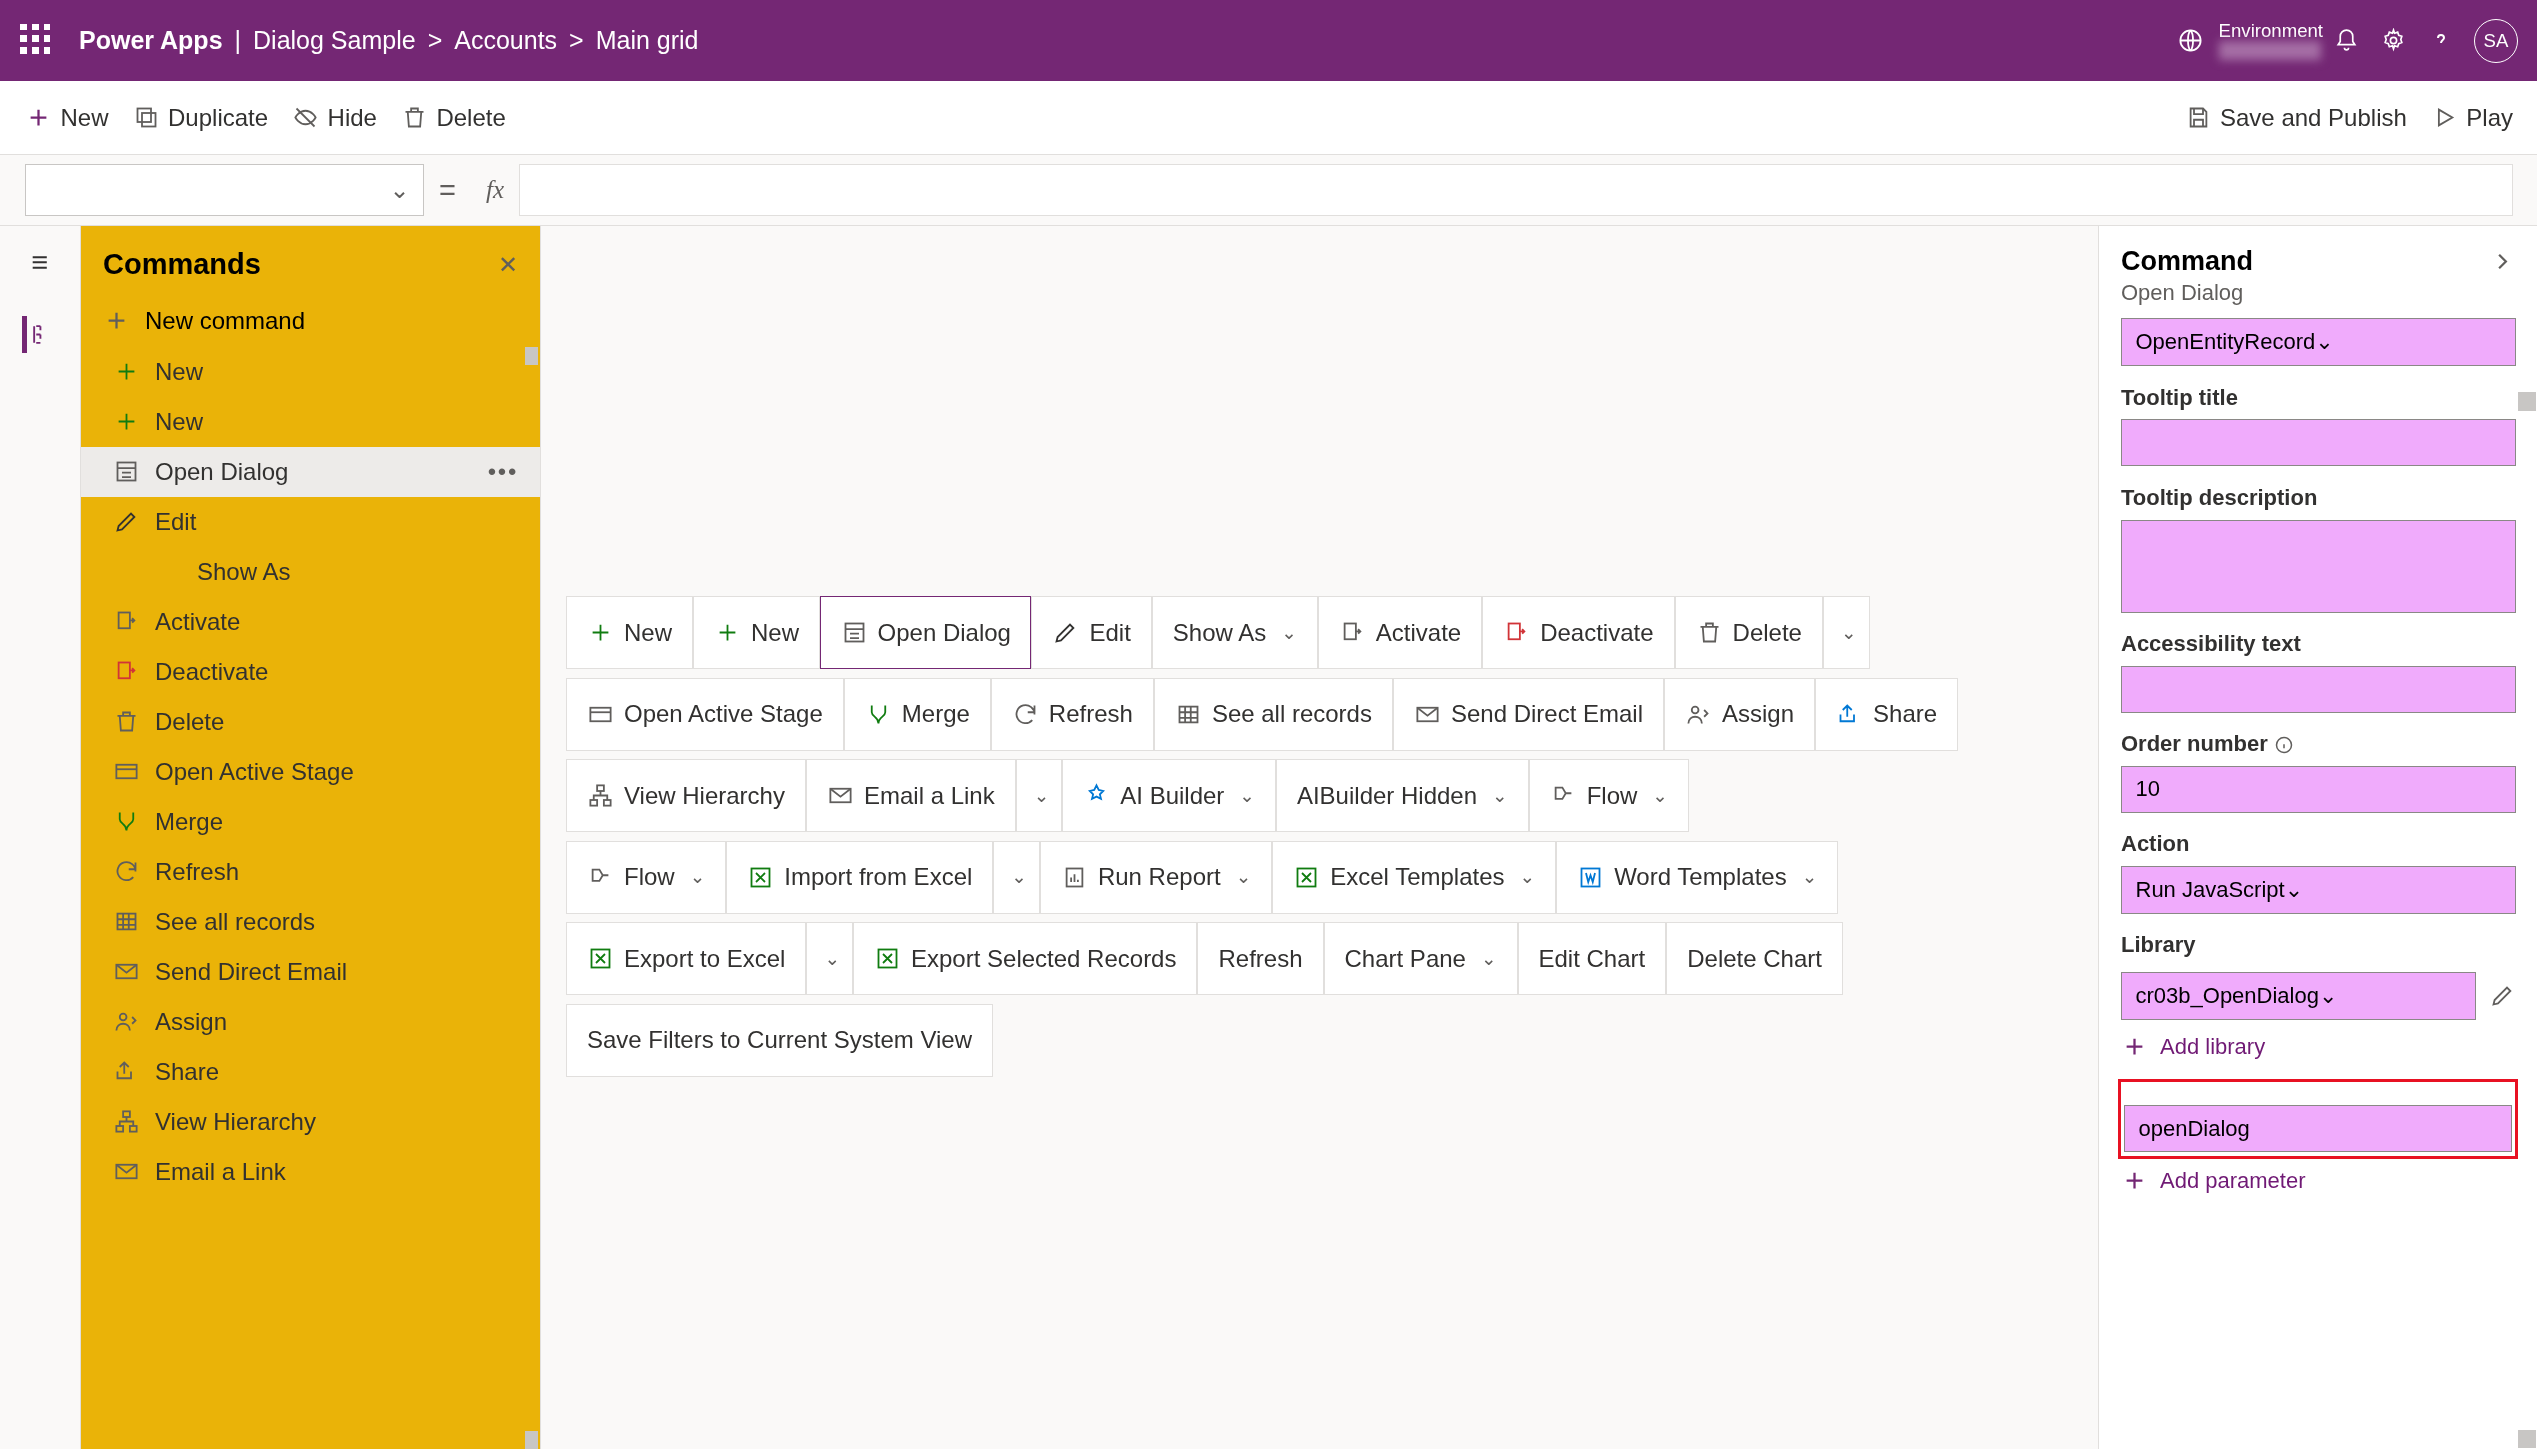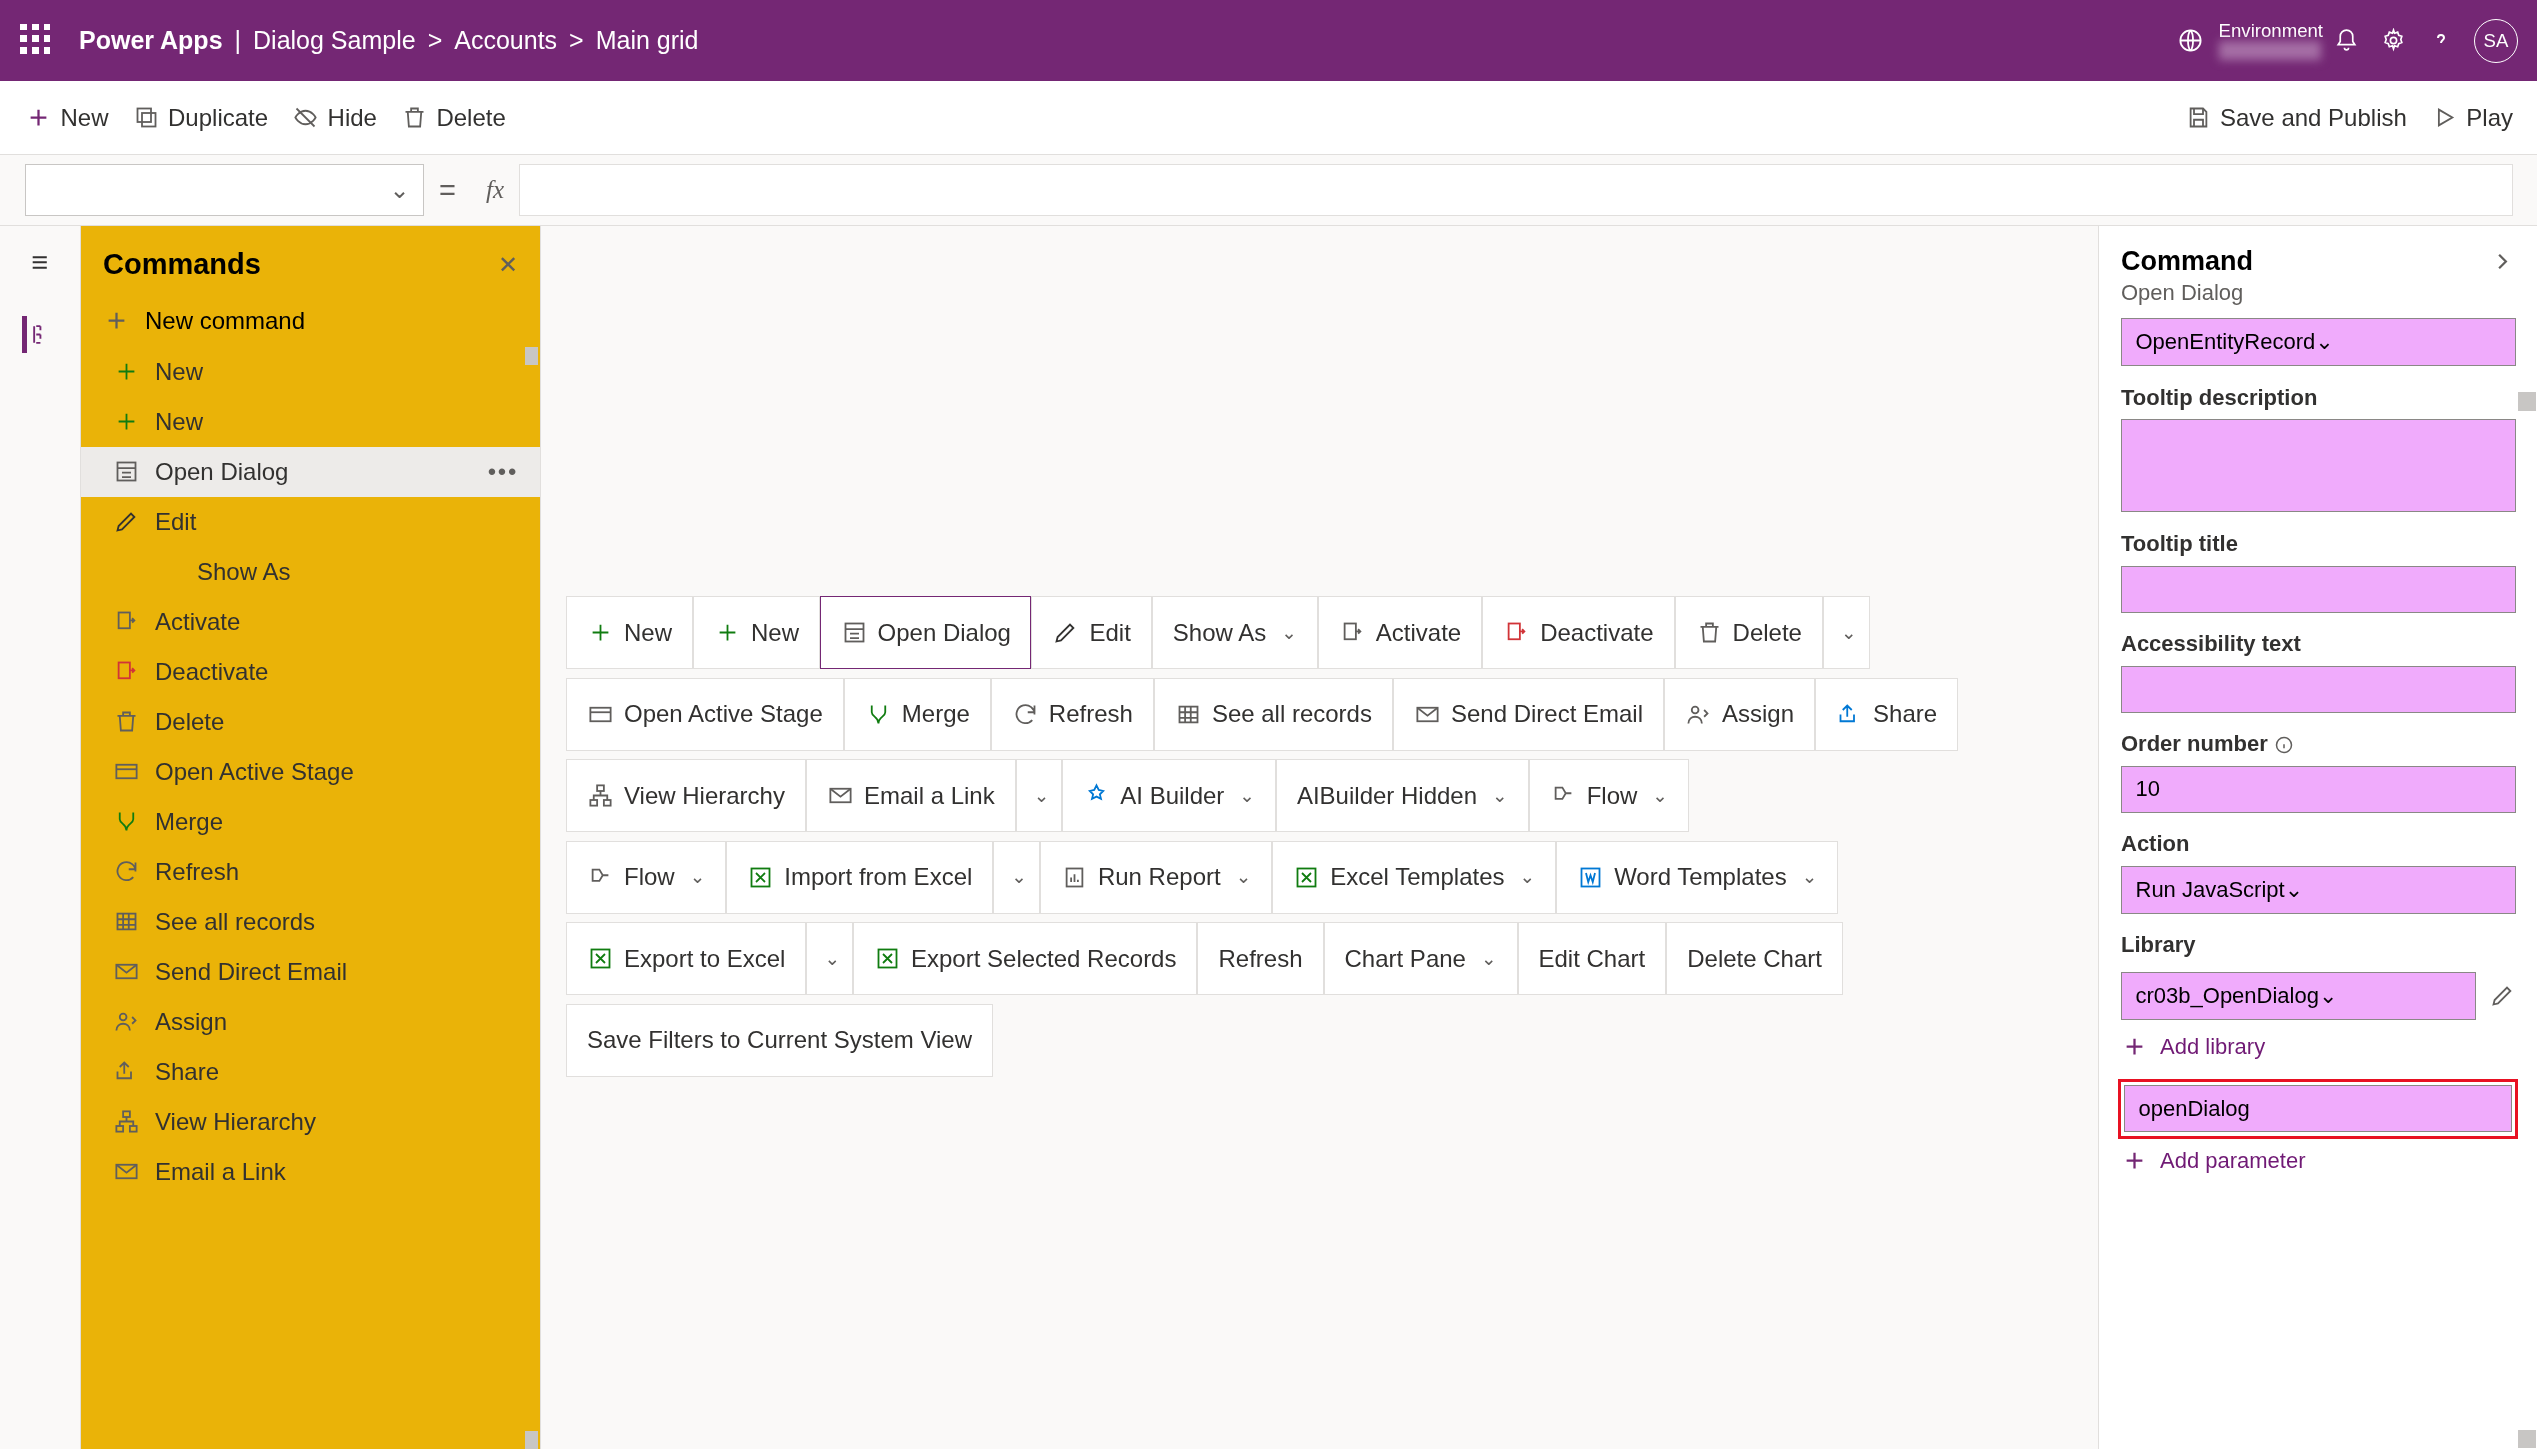--- a/index.html
+++ b/index.html
@@ -67,21 +67,21 @@
 .rpanel .rp-sub { padding:0 22px 12px 22px; color:#605e5c; font-size:22px; }
 .rpanel .field { padding:0 22px 18.6px 22px; }
 .rpanel label { display:block; font-size:22px; font-weight:600; margin-bottom:8.5px; color:#323130; }
 .rpanel .sel,.rpanel .inp,.rpanel .ta { width:100%; border:0.8px solid #8a8886; background:#f0abfc; padding:10px 13.5px; font-size:22px; display:flex; align-items:center; justify-content:flex-start; }
 .rpanel .ta { height:93px; align-items:flex-start; resize:none; }
 .rpanel .inp { height:47px; }
 .rpanel .link { display:flex; align-items:center; gap:12px; padding:5px 22px 18.6px 22px; color:#701a75; font-size:22px; cursor:pointer; }
 .rpanel .lib-row { display:flex; gap:13.5px; align-items:center; padding:0 22px 8.5px 22px; }
 .rpanel .lib-row .sel{ flex:1; }
 .rpanel .highlight { border:3.4px solid #e81123; padding:3.4px; margin:0 20px 3.4px 18.6px;}
-.rpanel .highlight .inp { border:0.8px solid #8a8886; }
+.rpanel .highlight .inp { border:0.8px solid #8a8886;margin-top:20px; }
 .rpanel .scroll-top { position:absolute; right:1.7px; top:166px; width:18.6px; height:18.6px; background:#c8c6c4; }
 .rpanel .scroll-bot { position:absolute; right:1.7px; bottom:1.7px; width:18.6px; height:18.6px; background:#c8c6c4; }
 
 
 .ic { width:27px; height:27px; display:inline-flex; align-items:center; justify-content:center; }
 .ic svg { width:100%; height:100%; }
 .c-purple { color:#742774; }
 .c-green { color:#107c10; }
 .c-blue { color:#0078d4; }
 .c-red { color:#d13438; }
@@ -671,27 +671,27 @@
     <div class="rp-sub">Open Dialog</div>
 
     <div class="field">
       <div class="sel">
           <span>OpenEntityRecord</span>
           <span>⌄</span>
         </div>
     </div>
 
     <div class="field">
+      <label>Tooltip title</label>
+      <div class="inp"></div>
+    </div>
+
+    <div class="field">
       <label>Tooltip description</label>
       <div class="ta"></div>
-    </div>
-
-    <div class="field">
-      <label>Tooltip title</label>
-      <div class="inp"></div>
     </div>
 
     <div class="field">
       <label>Accessibility text</label>
       <div class="inp"></div>
     </div>
 
     <div class="field">
       <label><span>Order number</span> <span class="ic c-gray" style="width:20px;height:20px;vertical-align:middle">
             <svg viewBox="0 0 24 24" fill="none" stroke="currentColor" stroke-width="1.8">

